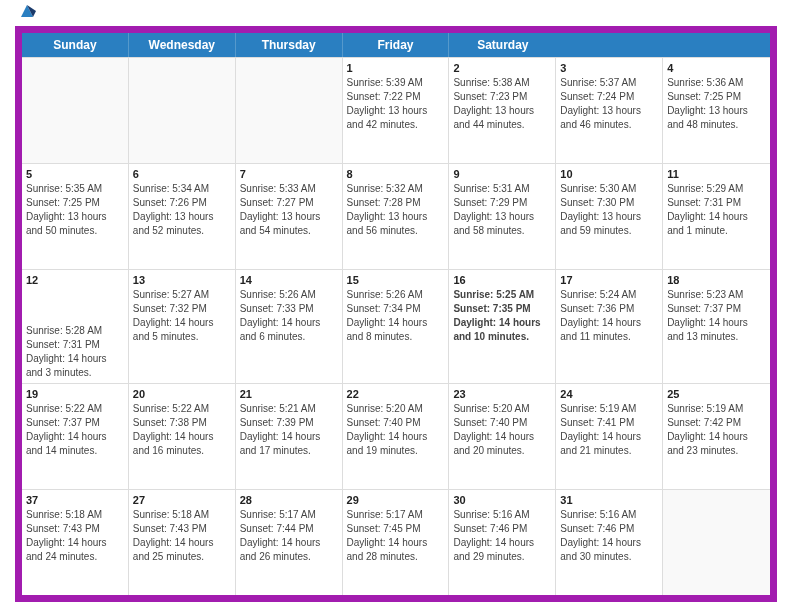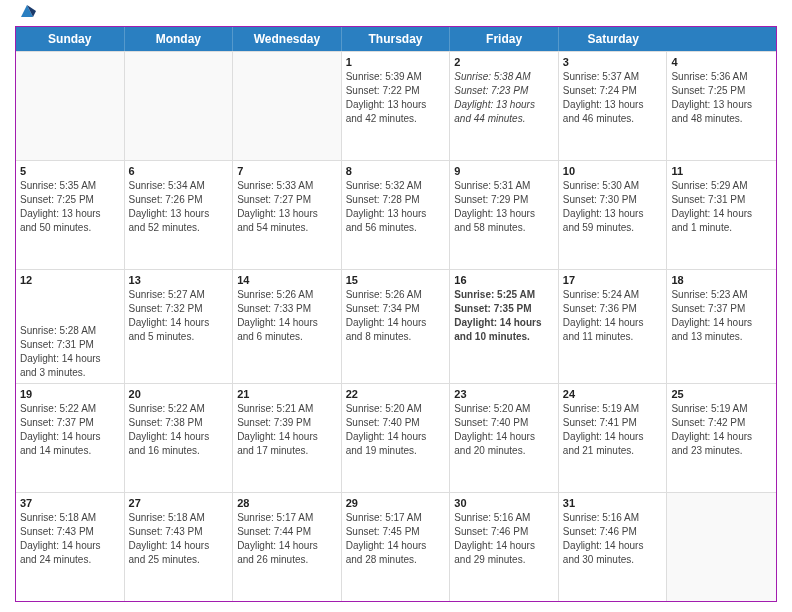--- a/index.html
+++ b/index.html
@@ -51,21 +51,21 @@
       line-height: 1.1;
     }
     .location {
       font-size: 14px;
       color: #333;
     }
     .calendar {
       flex: 1;
       display: flex;
       flex-direction: column;
-      border: 1px solid #a21caf;
+      border: 7px solid #a21caf;
     }
     .cal-header {
       display: grid;
       grid-template-columns: repeat(7, 1fr);
       background: #2a7fc1;
     }
     .cal-header-cell {
       color: #fff;
       font-size: 12px;
       font-weight: bold;
@@ -129,41 +129,40 @@
     </div>
     <div class="title-block">
       <div class="month-title"></div>
       <div class="location"></div>
     </div>
   </div>
 
   <div class="calendar">
     <div class="cal-header">
     <div class="cal-header-cell">Sunday</div>
-        <div class="cal-header-cell">Monday</div>
         <div class="cal-header-cell">Wednesday</div>
         <div class="cal-header-cell">Thursday</div>
         <div class="cal-header-cell">Friday</div>
         <div class="cal-header-cell">Saturday</div>
       </div>
     <div class="cal-body">
     <div class="cal-row">
           <div class="cal-cell empty"></div>
           <div class="cal-cell empty"></div>
           <div class="cal-cell empty"></div>
           <div class="cal-cell">
             <span class="day-num">1</span>
             <div class="info" style="white-space: pre-line;">Sunrise: 5:39 AM
 Sunset: 7:22 PM
 Daylight: 13 hours
 and 42 minutes.</div>
           </div>
           <div class="cal-cell">
             <span class="day-num">2</span>
-            <div class="info" style="white-space: pre-line; font-style: italic;">Sunrise: 5:38 AM
+            <div class="info" style="white-space: pre-line;">Sunrise: 5:38 AM
 Sunset: 7:23 PM
 Daylight: 13 hours
 and 44 minutes.</div>
           </div>
           <div class="cal-cell">
             <span class="day-num">3</span>
             <div class="info" style="white-space: pre-line;">Sunrise: 5:37 AM
 Sunset: 7:24 PM
 Daylight: 13 hours
 and 46 minutes.</div>

